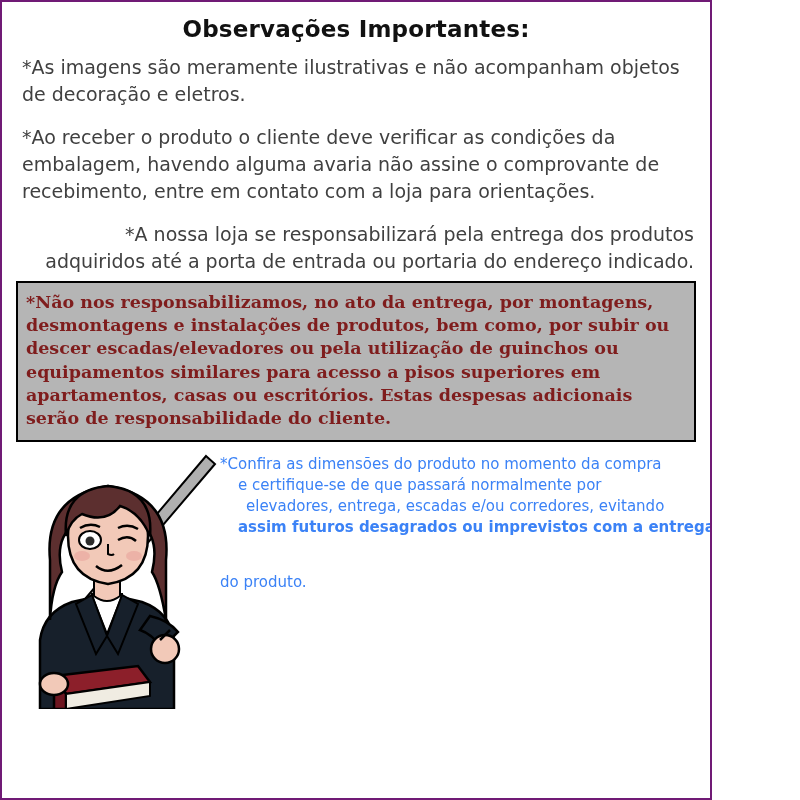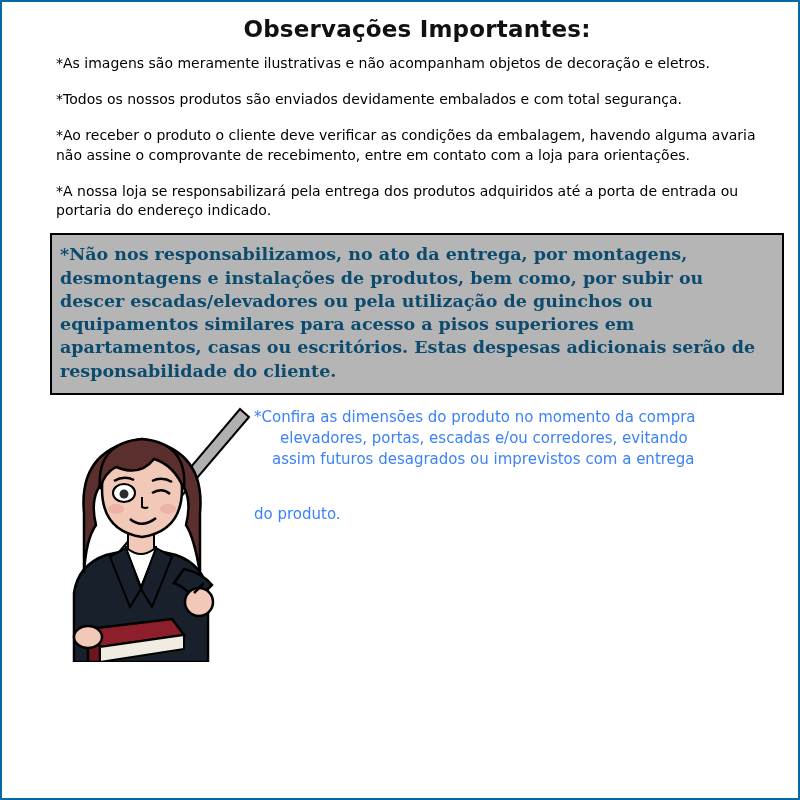--- a/index.html
+++ b/index.html
@@ -5,97 +5,96 @@
   html, body {
     margin: 0;
     padding: 0;
     background: #ffffff;
   }
   body {
     font-family: "DejaVu Sans", sans-serif;
   }
   #page {
     position: relative;
-    width: 800px;
+    width: 712px;
     height: 800px;
     background: #ffffff;
-    border: 2px solid #0369a1;
+    border: 2px solid #701a75;
     box-sizing: border-box;
     overflow: hidden;
-    padding-left: 34px;
   }
   .title {
     text-align: center;
     font-size: 23px;
     color: #111111;
     margin: 14px 0 12px 0;
     letter-spacing: 0.2px;
   }
   .para {
-    font-size: 14px;
+    font-size: 19px;
     line-height: 1.42;
-    color: #000000;
+    color: #404040;
     margin: 0 16px 16px 20px;
     text-align: left;
   }
   .para.tight {
-    margin-bottom: 12px;
+    margin-bottom: 6px;
+    text-align: right;
   }
   .highlight-box {
     margin: 0 14px 0 14px;
     background: #b5b5b5;
     border: 2px solid #000000;
     box-sizing: border-box;
     padding: 8px 10px 10px 8px;
   }
   .highlight-box p {
     margin: 0;
     font-family: "DejaVu Serif", serif;
     font-weight: bold;
     font-size: 17.5px;
     line-height: 1.33;
-    color: #0c4a6e;
+    color: #7f1d1d;
   }
   .bottom-section {
     position: relative;
     margin-top: 12px;
     height: 250px;
   }
   .bottom-text {
     position: absolute;
     left: 218px;
     top: 0px;
     width: 562px;
     font-size: 15px;
     line-height: 1.4;
     color: #3b82f6;
   }
   .bottom-text .l1 { margin-left: 0px; }
   .bottom-text .l2 { margin-left: 18px; }
   .bottom-text .l3 { margin-left: 26px; }
-  .bottom-text .l4 { margin-left: 18px; }
+  .bottom-text .l4 { margin-left: 18px; font-weight: bold; }
   .bottom-text .l5 { margin-left: 0px; margin-top: 34px; }
 
   .illustration {
     position: absolute;
     left: 8px;
     top: -10px;
     width: 230px;
     height: 265px;
   }
 </style>
 </head>
 <body>
 
 <div id="page">
 
   <h1 class="title">Observações Importantes:</h1>
 
   <p class="para">*As imagens são meramente ilustrativas e não acompanham objetos de decoração e eletros.</p>
-  <p class="para">*Todos os nossos produtos são enviados devidamente embalados e com total segurança.</p>
   <p class="para">*Ao receber o produto o cliente deve verificar as condições da embalagem, havendo alguma avaria não assine o comprovante de recebimento, entre em contato com a loja para orientações.</p>
   <p class="para tight">*A nossa loja se responsabilizará pela entrega dos produtos adquiridos até a porta de entrada ou portaria do endereço indicado.</p>
 
   <div class="highlight-box">
     <p>*Não nos responsabilizamos, no ato da entrega, por montagens, desmontagens e instalações de produtos, bem como, por subir ou descer escadas/elevadores ou pela utilização de guinchos ou equipamentos similares para acesso a pisos superiores em apartamentos, casas ou escritórios. Estas despesas adicionais serão de responsabilidade do cliente.</p>
   </div>
 
   <div class="bottom-section">
 
     <div class="illustration">
@@ -143,20 +142,21 @@
         <ellipse cx="72" cy="112" rx="8" ry="5" fill="#e9a8a0" opacity="0.7"></ellipse>
         <ellipse cx="124" cy="112" rx="8" ry="5" fill="#e9a8a0" opacity="0.7"></ellipse>
 
         <path d="M98 100 L98 110 Q102 112 104 110" stroke="#000" stroke-width="2" fill="none"></path>
         <path d="M86 122 Q98 132 112 121" stroke="#000" stroke-width="2.5" fill="none"></path>
       </svg>
     </div>
 
     <div class="bottom-text">
       <div class="l1">*Confira as dimensões do produto no momento da compra</div>
-      <div class="l3">elevadores, portas, escadas e/ou corredores, evitando</div>
+      <div class="l2">e certifique-se de que passará normalmente por</div>
+      <div class="l3">elevadores, entrega, escadas e/ou corredores, evitando</div>
       <div class="l4">assim futuros desagrados ou imprevistos com a entrega</div>
       <div class="l5">do produto.</div>
     </div>
 
   </div>
 
 </div>
 
 </body></html>

